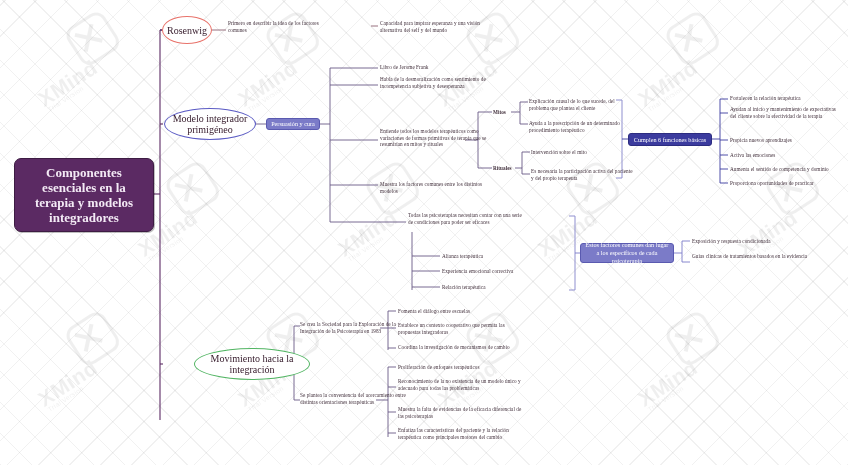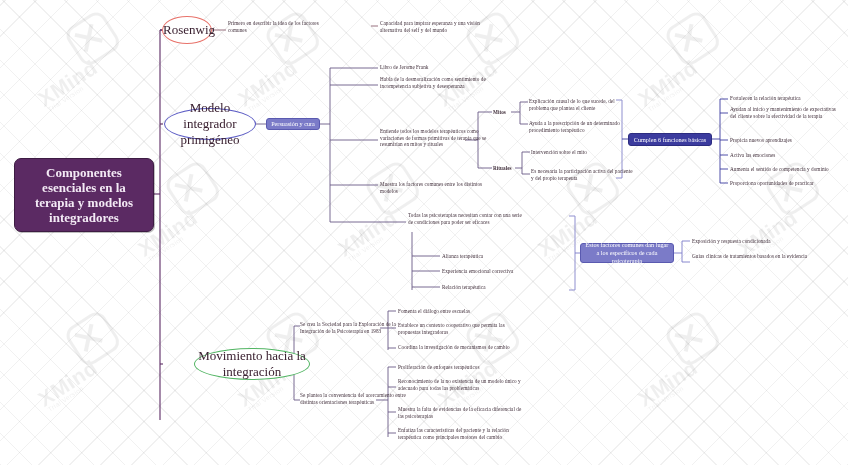--- a/index.html
+++ b/index.html
@@ -68,24 +68,24 @@
     color:#f3eaf5;
     font-size:13px;line-height:15px;
     display:flex;align-items:center;justify-content:center;
     text-align:center;
     box-shadow:1px 1px 0 rgba(0,0,0,.25);
   }
   .central span{display:block;padding:0 6px;font-weight:bold;}
 
   .ellipse{
     border-radius:50%;
-    display:flex;align-items:center;
+    display:flex;align-items:center;justify-content:center;
     text-align:center;
     background:#ffffff;
-    font-size:13px;
+    font-size:10px;
     color:#3a2030;
     box-sizing:border-box;
   }
   .ell-red{border:1.3px solid #e8736b;}
   .ell-blue{border:1.3px solid #5b5bc4;}
   .ell-green{border:1.3px solid #52b563;margin-left:30px;}
 
   .badge{
     background:#7b7bc8;
     border:1px solid #5a5ab0;

